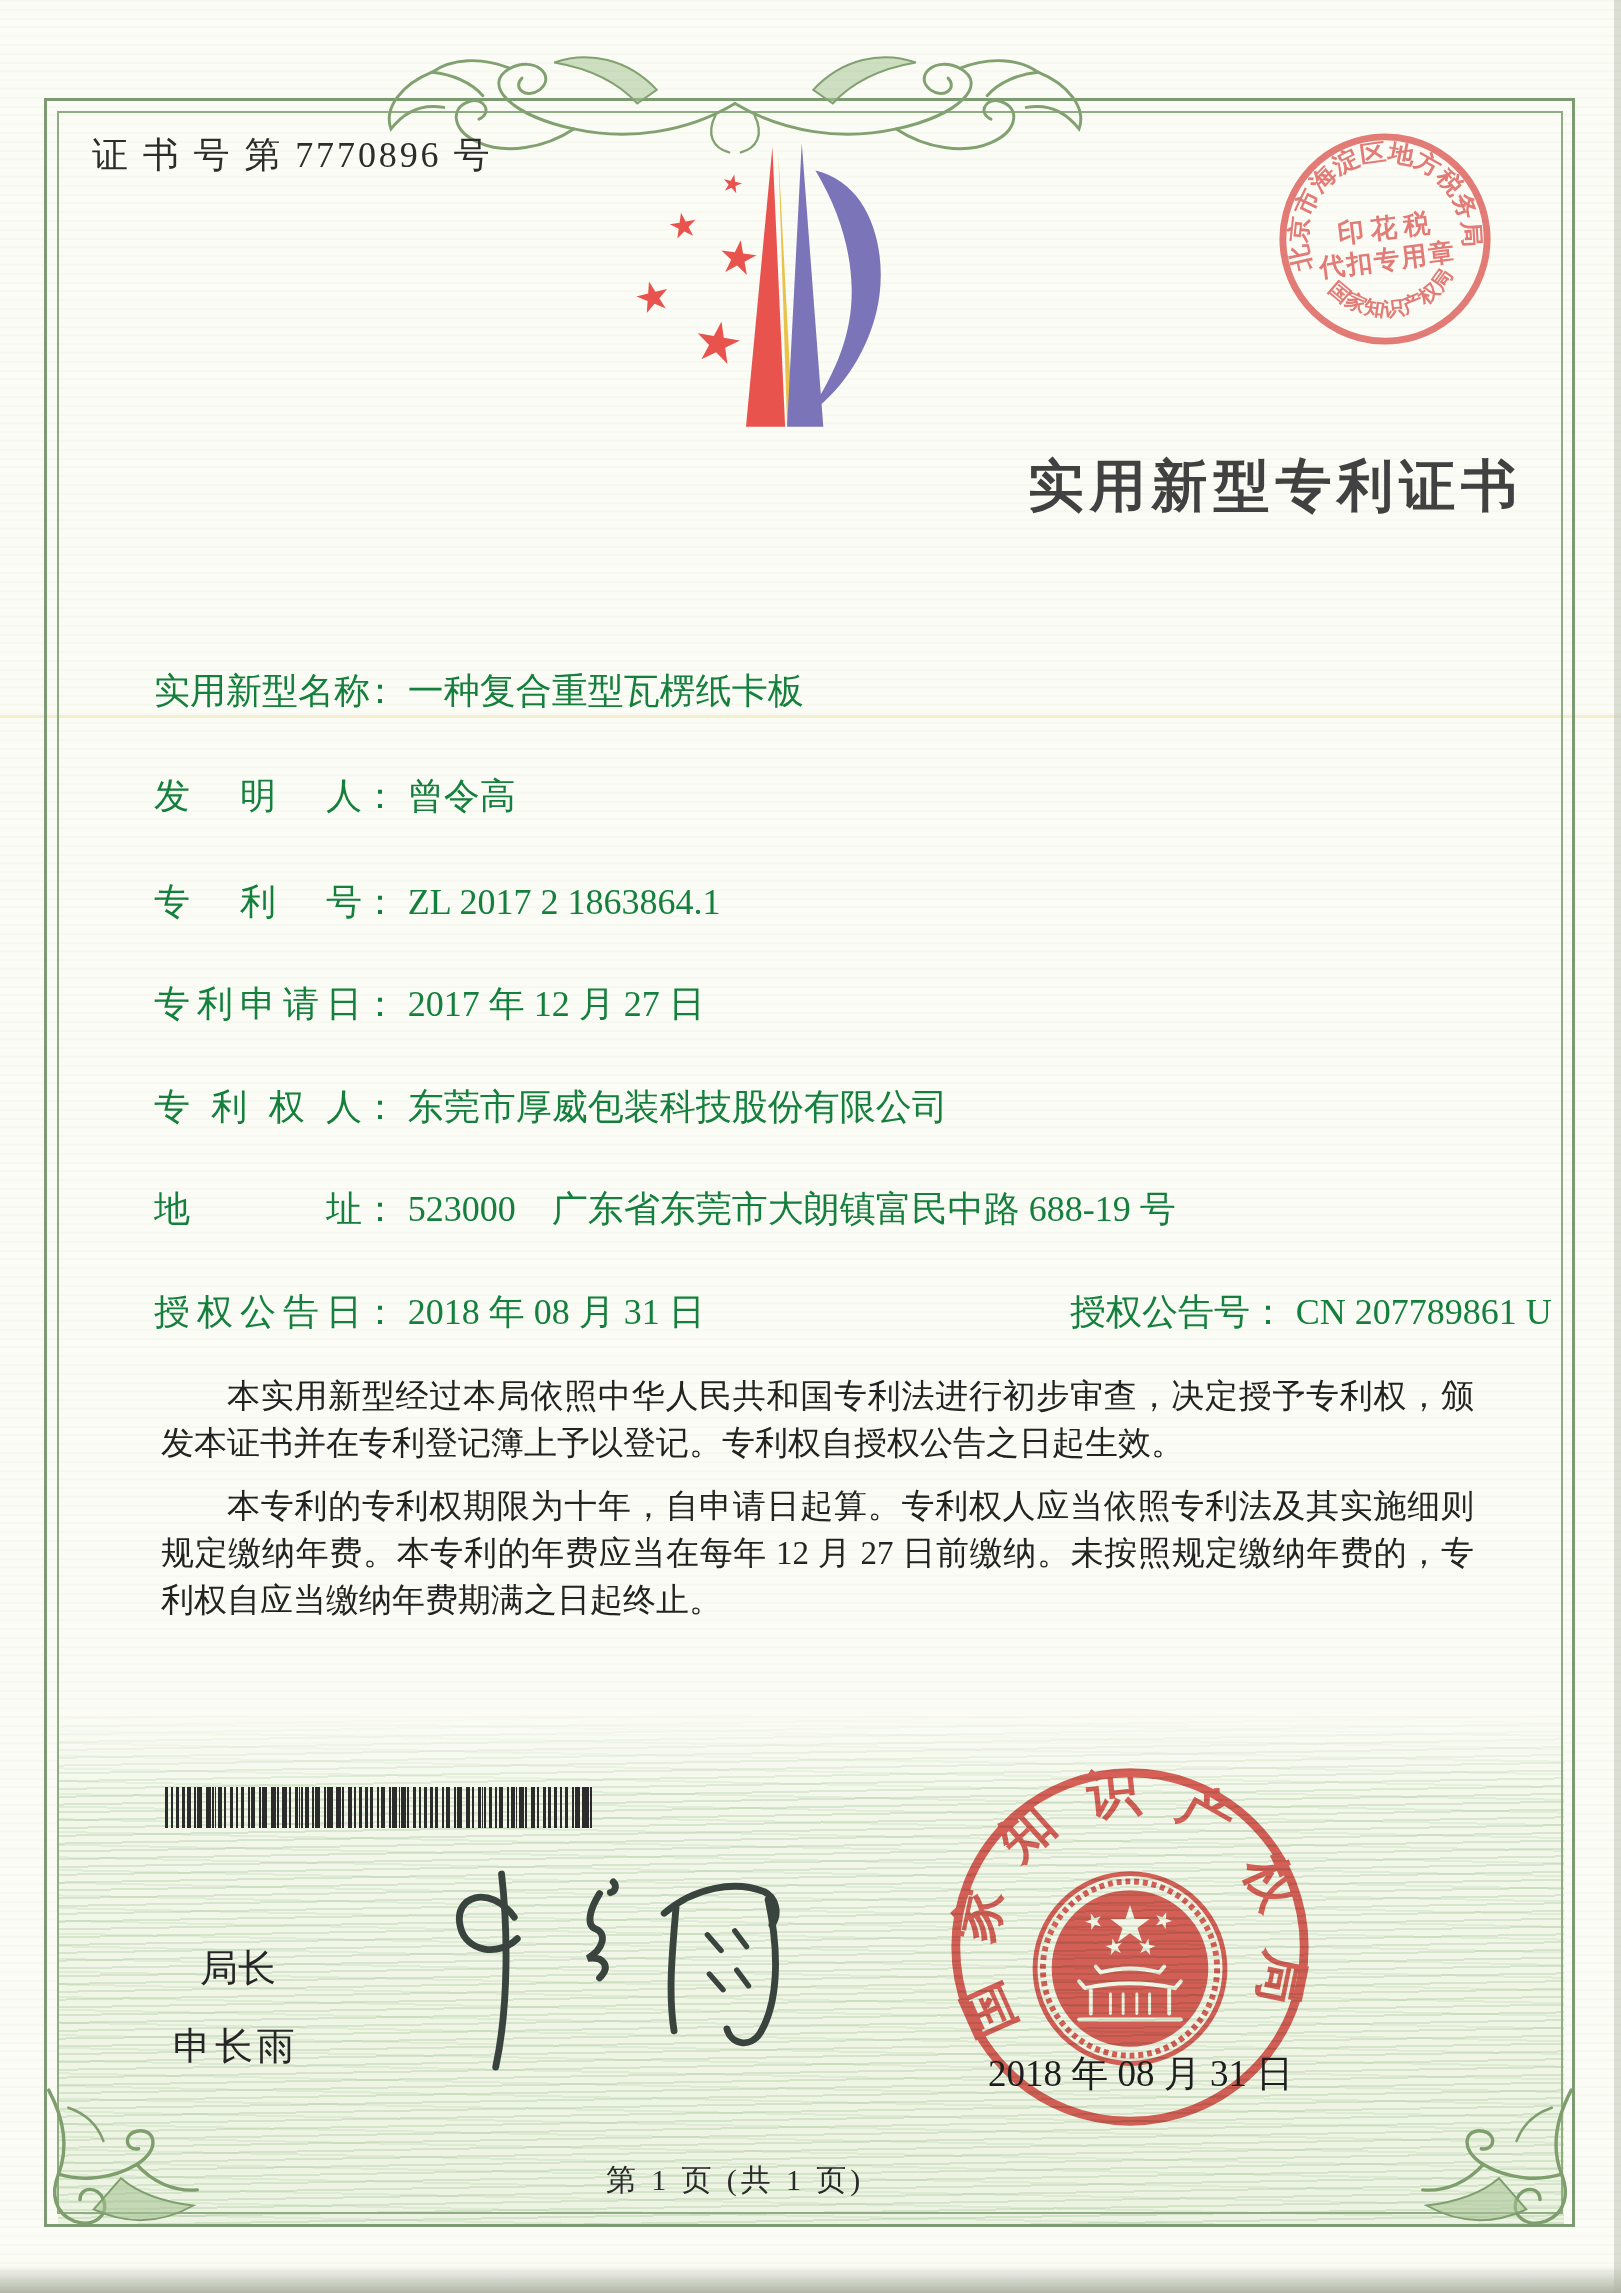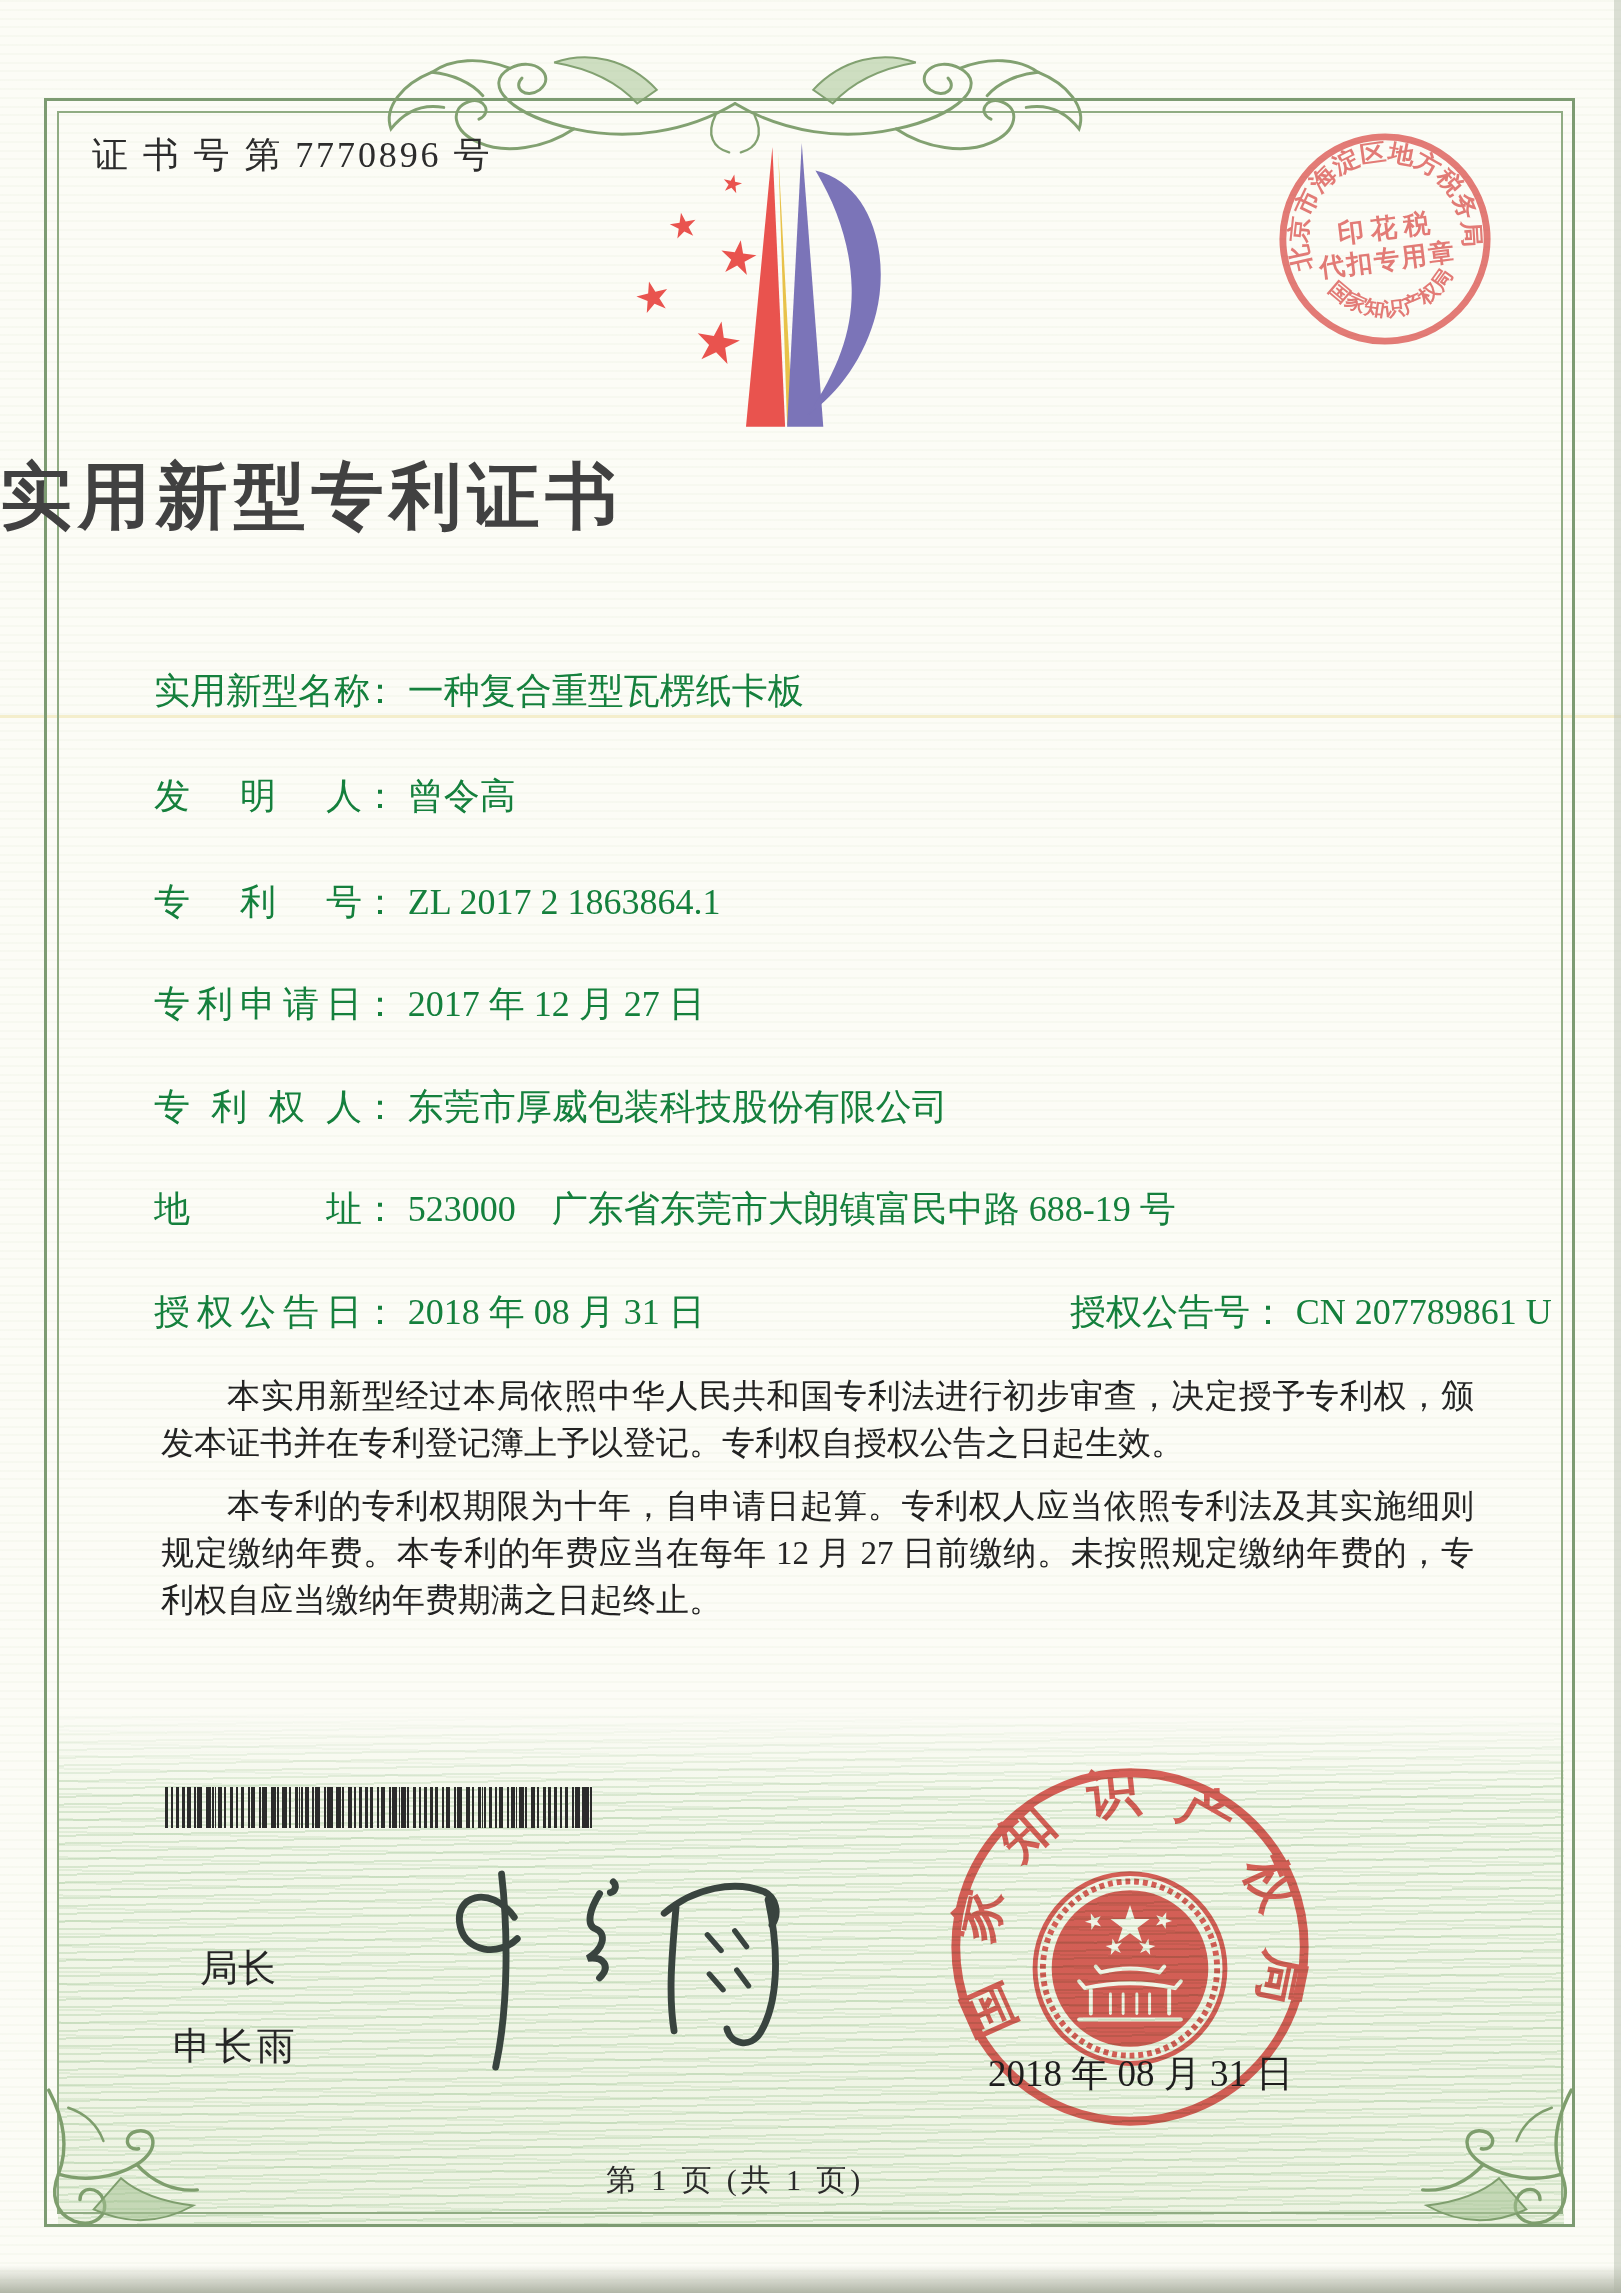--- a/index.html
+++ b/index.html
@@ -38,22 +38,22 @@
   .flourish-bl{position:absolute;left:35px;top:2084px;width:176px;height:157px;}
   .flourish-br{position:absolute;left:1409px;top:2084px;width:176px;height:157px;transform:scaleX(-1);}
 
   .cert-no{position:absolute;left:92px;top:131px;font-size:36px;letter-spacing:2.9px;color:#2c2c2c;}
 
   .logo{position:absolute;left:608px;top:133px;width:274px;height:302px;}
 
   .tax-seal{position:absolute;left:1276px;top:130px;width:218px;height:218px;transform:rotate(-7deg);opacity:.88;mix-blend-mode:multiply;}
 
   .title{
-    position:absolute;left:0;top:449px;width:1515px;text-align:left;
-    font-size:72px;font-weight:bold;color:#414141;letter-spacing:5.9px;white-space:nowrap;
+    position:absolute;left:0;top:449px;width:1515px;text-align:right;
+    font-size:56px;font-weight:bold;color:#414141;letter-spacing:5.9px;white-space:nowrap;padding-left:8px;
   }
 
   .field-row{position:absolute;left:154px;font-size:36px;white-space:nowrap;color:#15803d;font-family:Liberation Serif, serif;}
   .field-label{display:inline-block;width:208px;text-align:justify;text-align-last:justify;vertical-align:bottom;}
   .field-colon{display:inline-block;margin-right:9.8px;}
   .grant-right{position:absolute;left:916px;top:0;font-size:36px;white-space:nowrap;}
 
   .paragraphs{position:absolute;left:145px;top:1357px;width:1345px;font-size:33px;line-height:47px;color:#232323;text-align:justify;}
   .paragraphs p{margin:16px;text-indent:2em;}
 

